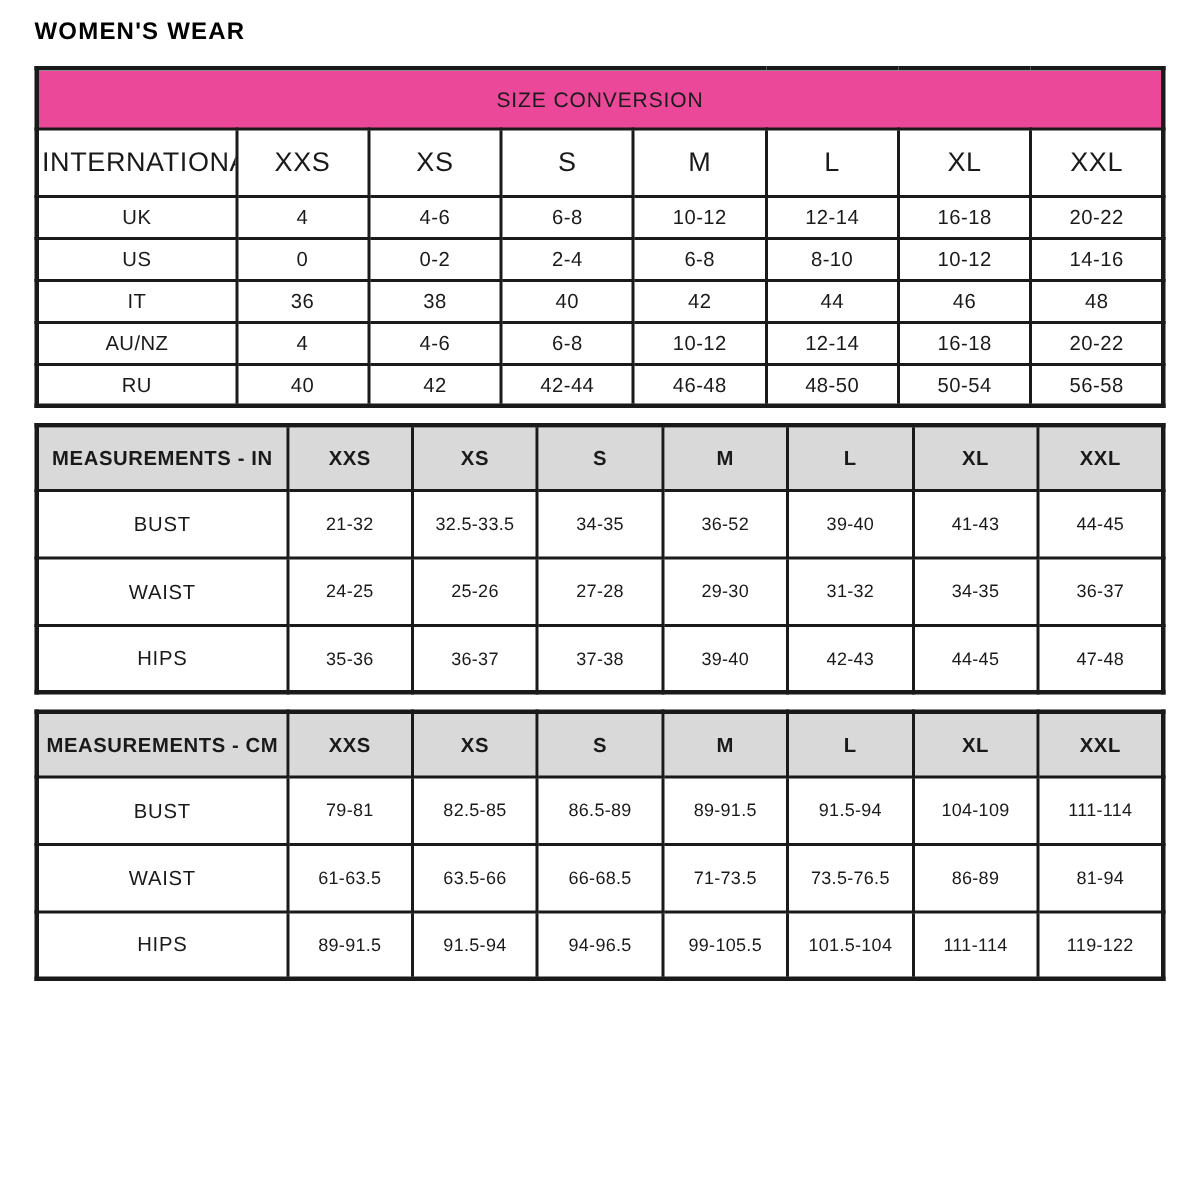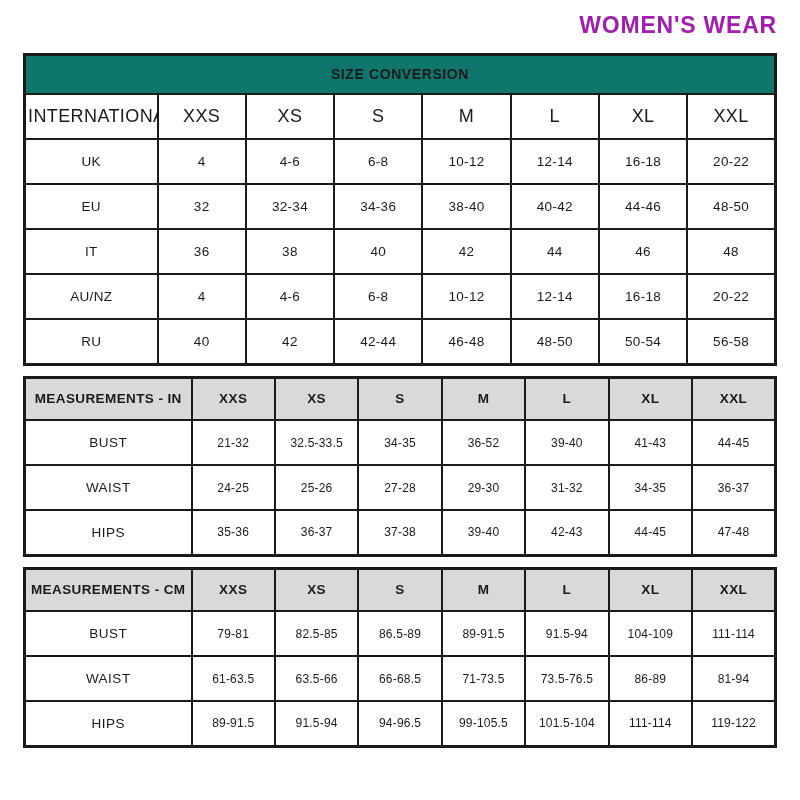--- a/index.html
+++ b/index.html
@@ -3,59 +3,59 @@
 <meta charset="utf-8">
 <style>
   * { box-sizing: border-box; margin: 0; padding: 0; }
   html, body { width: 800px; height: 800px; overflow: hidden; background: #ffffff; }
   body {
     font-family: "Liberation Sans", sans-serif;
     color: #1a1a1a;
   }
   .page { padding: 0 23px; }
   .page-title {
-    text-align: right;
-    font-size: 23px;
+    text-align: left;
+    font-size: 16px;
     font-weight: 600;
     letter-spacing: 0.8px;
     margin: 12px 0 13px;
     line-height: 1.2;
-    color: #a21caf;
+    color: #000000;
   }
   table {
     width: 100%;
     border-collapse: collapse;
     border: 3px solid #1a1a1a;
     table-layout: fixed;
   }
   th, td {
     border: 2px solid #1a1a1a;
     text-align: center;
     vertical-align: middle;
     padding: 0 2px;
     overflow: hidden;
     white-space: nowrap;
   }
   
   .conv col.c0 { width: 133px; }
   .caption-row th {
     height: 40px;
-    background: #0f766e;
+    background: #ec4899;
     font-size: 14px;
-    font-weight: 700;
+    font-weight: 400;
     letter-spacing: 0.6px;
   }
   .conv .header-row th {
     height: 45px;
     background: #ffffff;
     font-weight: 500;
     font-size: 18px;
     letter-spacing: 0.4px;
   }
-  .conv td { height: 45px; font-size: 13.5px; font-weight: 400; letter-spacing: 0.3px; }
+  .conv td { height: 28px; font-size: 13.5px; font-weight: 400; letter-spacing: 0.3px; }
   
   .meas { margin-top: 10px; padding-left: 22px; }
   .meas col.c0 { width: 167px; }
   .meas thead th {
     height: 43px;
     background: #d9d9d9;
     font-weight: 700;
     font-size: 13.5px;
     letter-spacing: 0.4px;
   }
@@ -95,28 +95,28 @@
           <td class="row-label">UK</td>
           <td class="value">4</td>
           <td class="value">4-6</td>
           <td class="value">6-8</td>
           <td class="value">10-12</td>
           <td class="value">12-14</td>
           <td class="value">16-18</td>
           <td class="value">20-22</td>
         </tr>
         <tr>
-          <td class="row-label">EU</td>
-          <td class="value">32</td>
-          <td class="value">32-34</td>
-          <td class="value">34-36</td>
-          <td class="value">38-40</td>
-          <td class="value">40-42</td>
-          <td class="value">44-46</td>
-          <td class="value">48-50</td>
+          <td class="row-label">US</td>
+          <td class="value">0</td>
+          <td class="value">0-2</td>
+          <td class="value">2-4</td>
+          <td class="value">6-8</td>
+          <td class="value">8-10</td>
+          <td class="value">10-12</td>
+          <td class="value">14-16</td>
         </tr>
         <tr>
           <td class="row-label">IT</td>
           <td class="value">36</td>
           <td class="value">38</td>
           <td class="value">40</td>
           <td class="value">42</td>
           <td class="value">44</td>
           <td class="value">46</td>
           <td class="value">48</td>

